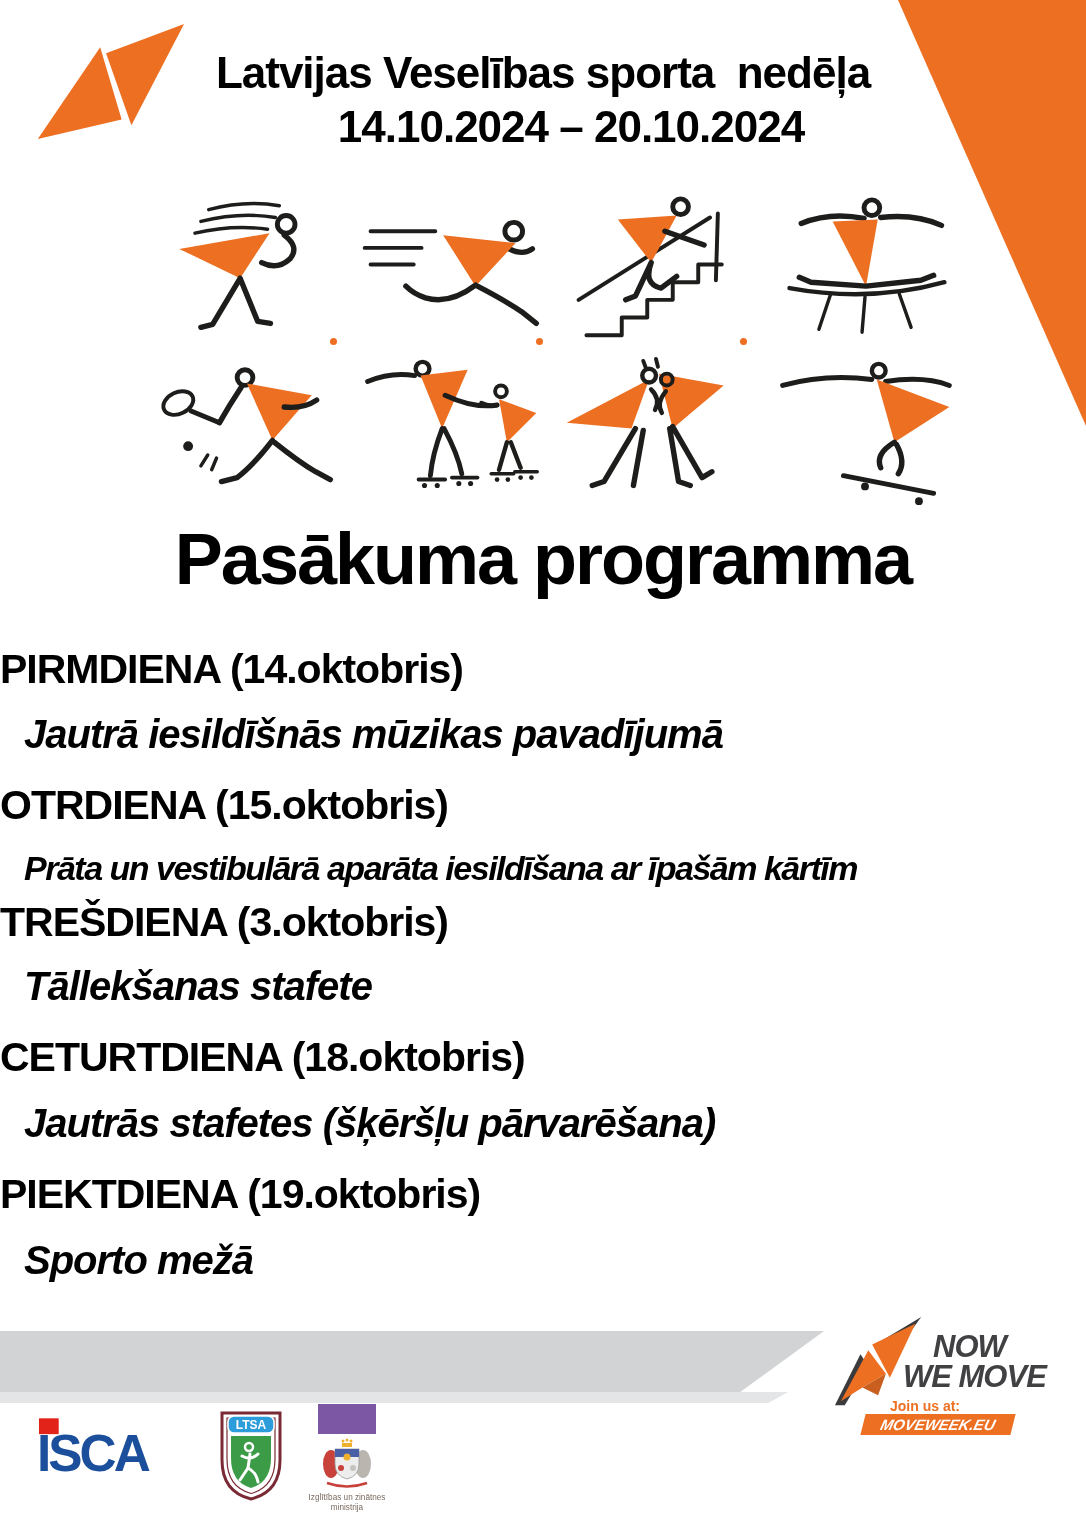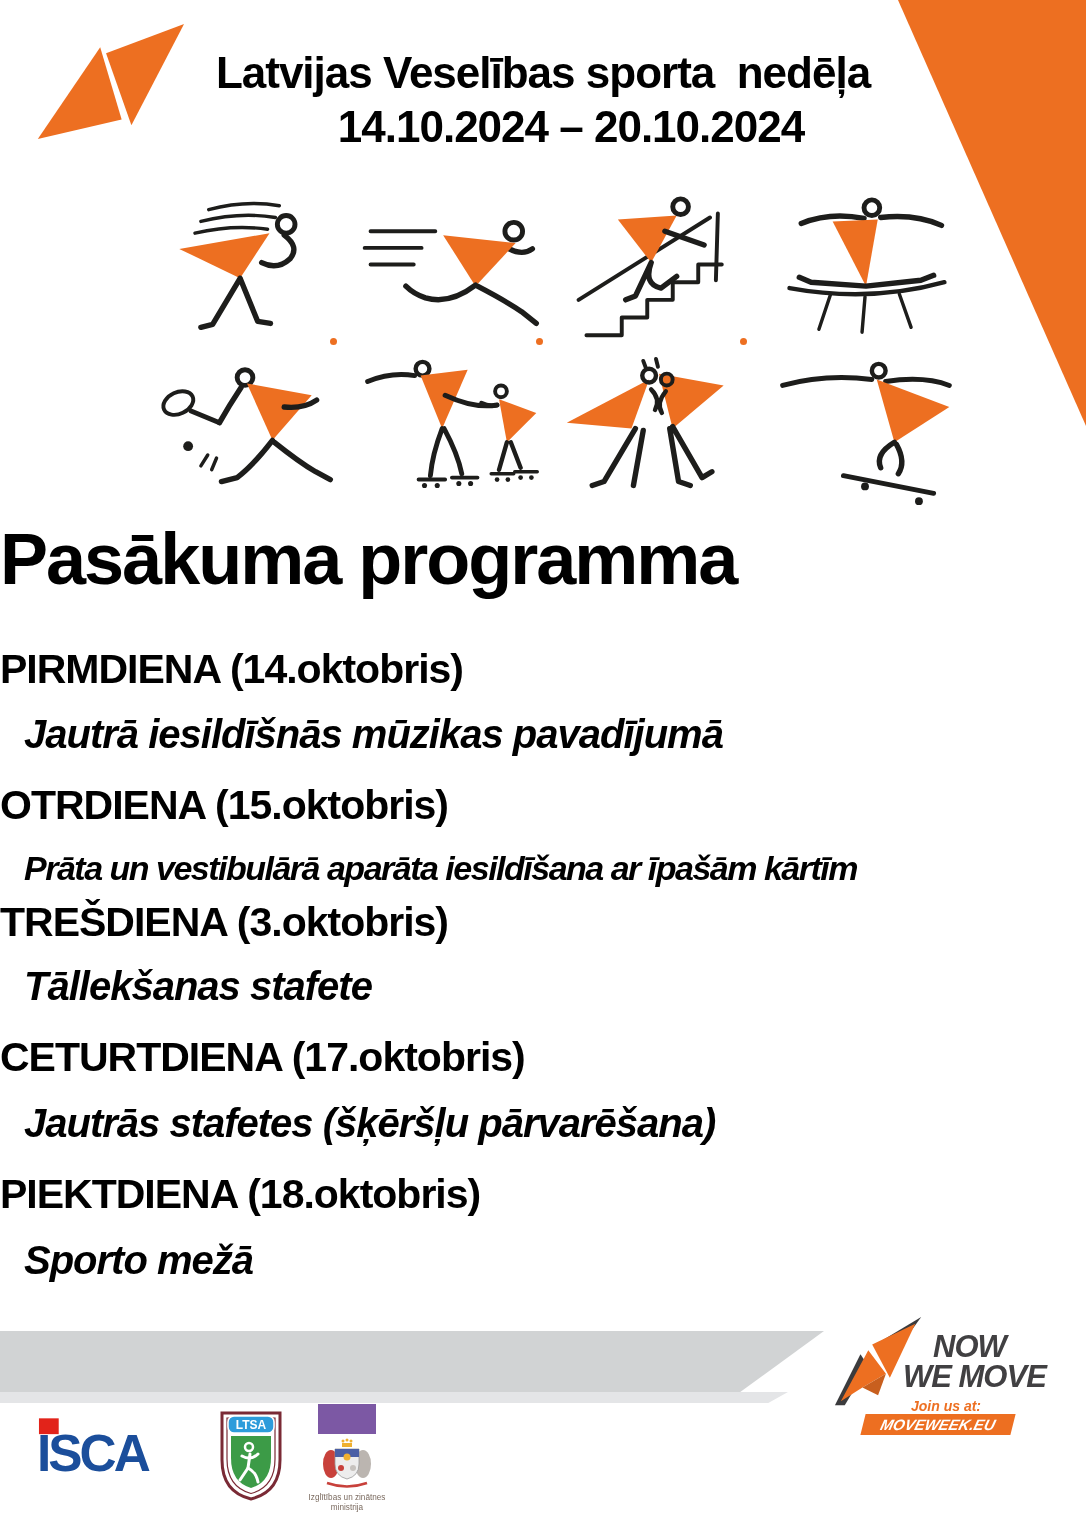--- a/index.html
+++ b/index.html
@@ -13,41 +13,41 @@
   .header-logo{position:absolute;left:30px;top:20px;width:156px;height:156px;}
   .title-line{position:absolute;left:0;width:100%;text-align:center;font-weight:bold;
     font-size:44px;letter-spacing:-1px;white-space:pre;}
   .t1{top:48px;}
   .t2{top:102px;padding-left:28px;}
   
   .fig{position:absolute;width:200px;height:152px;}
   .fig svg{width:100%;height:100%;}
   .dot{position:absolute;width:7px;height:7px;border-radius:50%;background:#ED6F21;}
   
-  .main-heading{position:absolute;top:518px;left:0;width:100%;text-align:left;
+  .main-heading{position:absolute;top:518px;left:0;width:100%;text-align:center;
     font-size:72px;font-weight:bold;letter-spacing:-2px;}
   .prog-line{position:absolute;left:0;width:100%;text-align:left;font-weight:bold;
     white-space:nowrap;}
   .day{font-size:41px;letter-spacing:-1px;}
   .act{font-size:40px;font-style:italic;letter-spacing:-1px;padding-left:24px;}
   .act.small{font-size:34px;letter-spacing:-1.5px;}
   
   .gray-band{position:absolute;left:0;top:1331px;width:824px;height:63px;background:#D1D3D4;
     clip-path:polygon(0 0,100% 0,89.5% 100%,0 100%);}
   .gray-band-light{position:absolute;left:0;top:1392px;width:788px;height:11px;background:#E4E5E7;
     clip-path:polygon(0 0,100% 0,97.5% 100%,0 100%);}
   .isca-logo{position:absolute;left:36px;top:1416px;width:158px;height:58px;}
   .ltsa-logo{position:absolute;left:218px;top:1410px;width:66px;height:92px;}
   .ministry-logo{position:absolute;left:303px;top:1404px;width:90px;height:112px;}
   .nwm-bird{position:absolute;left:833px;top:1316px;width:98px;height:95px;}
   .nwm-text{position:absolute;left:903px;top:1332px;width:185px;color:#414042;font-weight:bold;
     font-style:italic;font-size:31px;line-height:30px;letter-spacing:-1px;white-space:nowrap;}
   .nwm-text .l1{padding-left:30px;display:block;}
-  .nwm-join{position:absolute;left:911px;top:1398px;width:148px;text-align:left;
-    color:#ED6F21;font-weight:bold;font-style:italic;font-size:14px;}
+  .nwm-join{position:absolute;left:812px;top:1398px;width:148px;text-align:right;
+    color:#ED6F21;font-weight:bold;font-size:14px;}
   .nwm-band{position:absolute;left:863px;top:1414px;width:150px;height:21px;background:#ED6F21;
     transform:skewX(-14deg);display:flex;align-items:center;justify-content:center;}
   .nwm-band span{color:#fff;font-weight:bold;font-style:italic;font-size:15px;letter-spacing:0;}
   .stroke{stroke:#1d1d1b;fill:none;stroke-linecap:round;stroke-linejoin:round;}
 </style>
 </head>
 <body>
 
 <div class="corner-wedge"></div>
 
@@ -161,23 +161,23 @@
 </div>
 
 <div class="main-heading">Pasākuma programma</div>
 
 <div class="prog-line day" style="top:646px;">PIRMDIENA (14.oktobris)</div>
 <div class="prog-line act" style="top:712px;">Jautrā iesildīšnās mūzikas pavadījumā</div>
 <div class="prog-line day" style="top:782px;">OTRDIENA (15.oktobris)</div>
 <div class="prog-line act small" style="top:849px;">Prāta un vestibulārā aparāta iesildīšana ar īpašām kārtīm</div>
 <div class="prog-line day" style="top:899px;">TREŠDIENA (3.oktobris)</div>
 <div class="prog-line act" style="top:964px;">Tāllekšanas stafete</div>
-<div class="prog-line day" style="top:1034px;">CETURTDIENA (17.oktobris)</div>
+<div class="prog-line day" style="top:1034px;">CETURTDIENA (18.oktobris)</div>
 <div class="prog-line act" style="top:1101px;">Jautrās stafetes (šķēršļu pārvarēšana)</div>
-<div class="prog-line day" style="top:1171px;">PIEKTDIENA (18.oktobris)</div>
+<div class="prog-line day" style="top:1171px;">PIEKTDIENA (19.oktobris)</div>
 <div class="prog-line act" style="top:1238px;">Sporto mežā</div>
 
 <div class="gray-band"></div>
 <div class="gray-band-light"></div>
 
 <svg class="isca-logo" viewBox="0 0 160 58">
   <rect x="3" y="2" width="20" height="16" fill="#E2231A"></rect>
   <text x="1" y="55" font-size="52" font-weight="bold" fill="#1B4E9B" letter-spacing="-3" font-family="Liberation Sans, sans-serif">ISCA</text>
 </svg>
 

